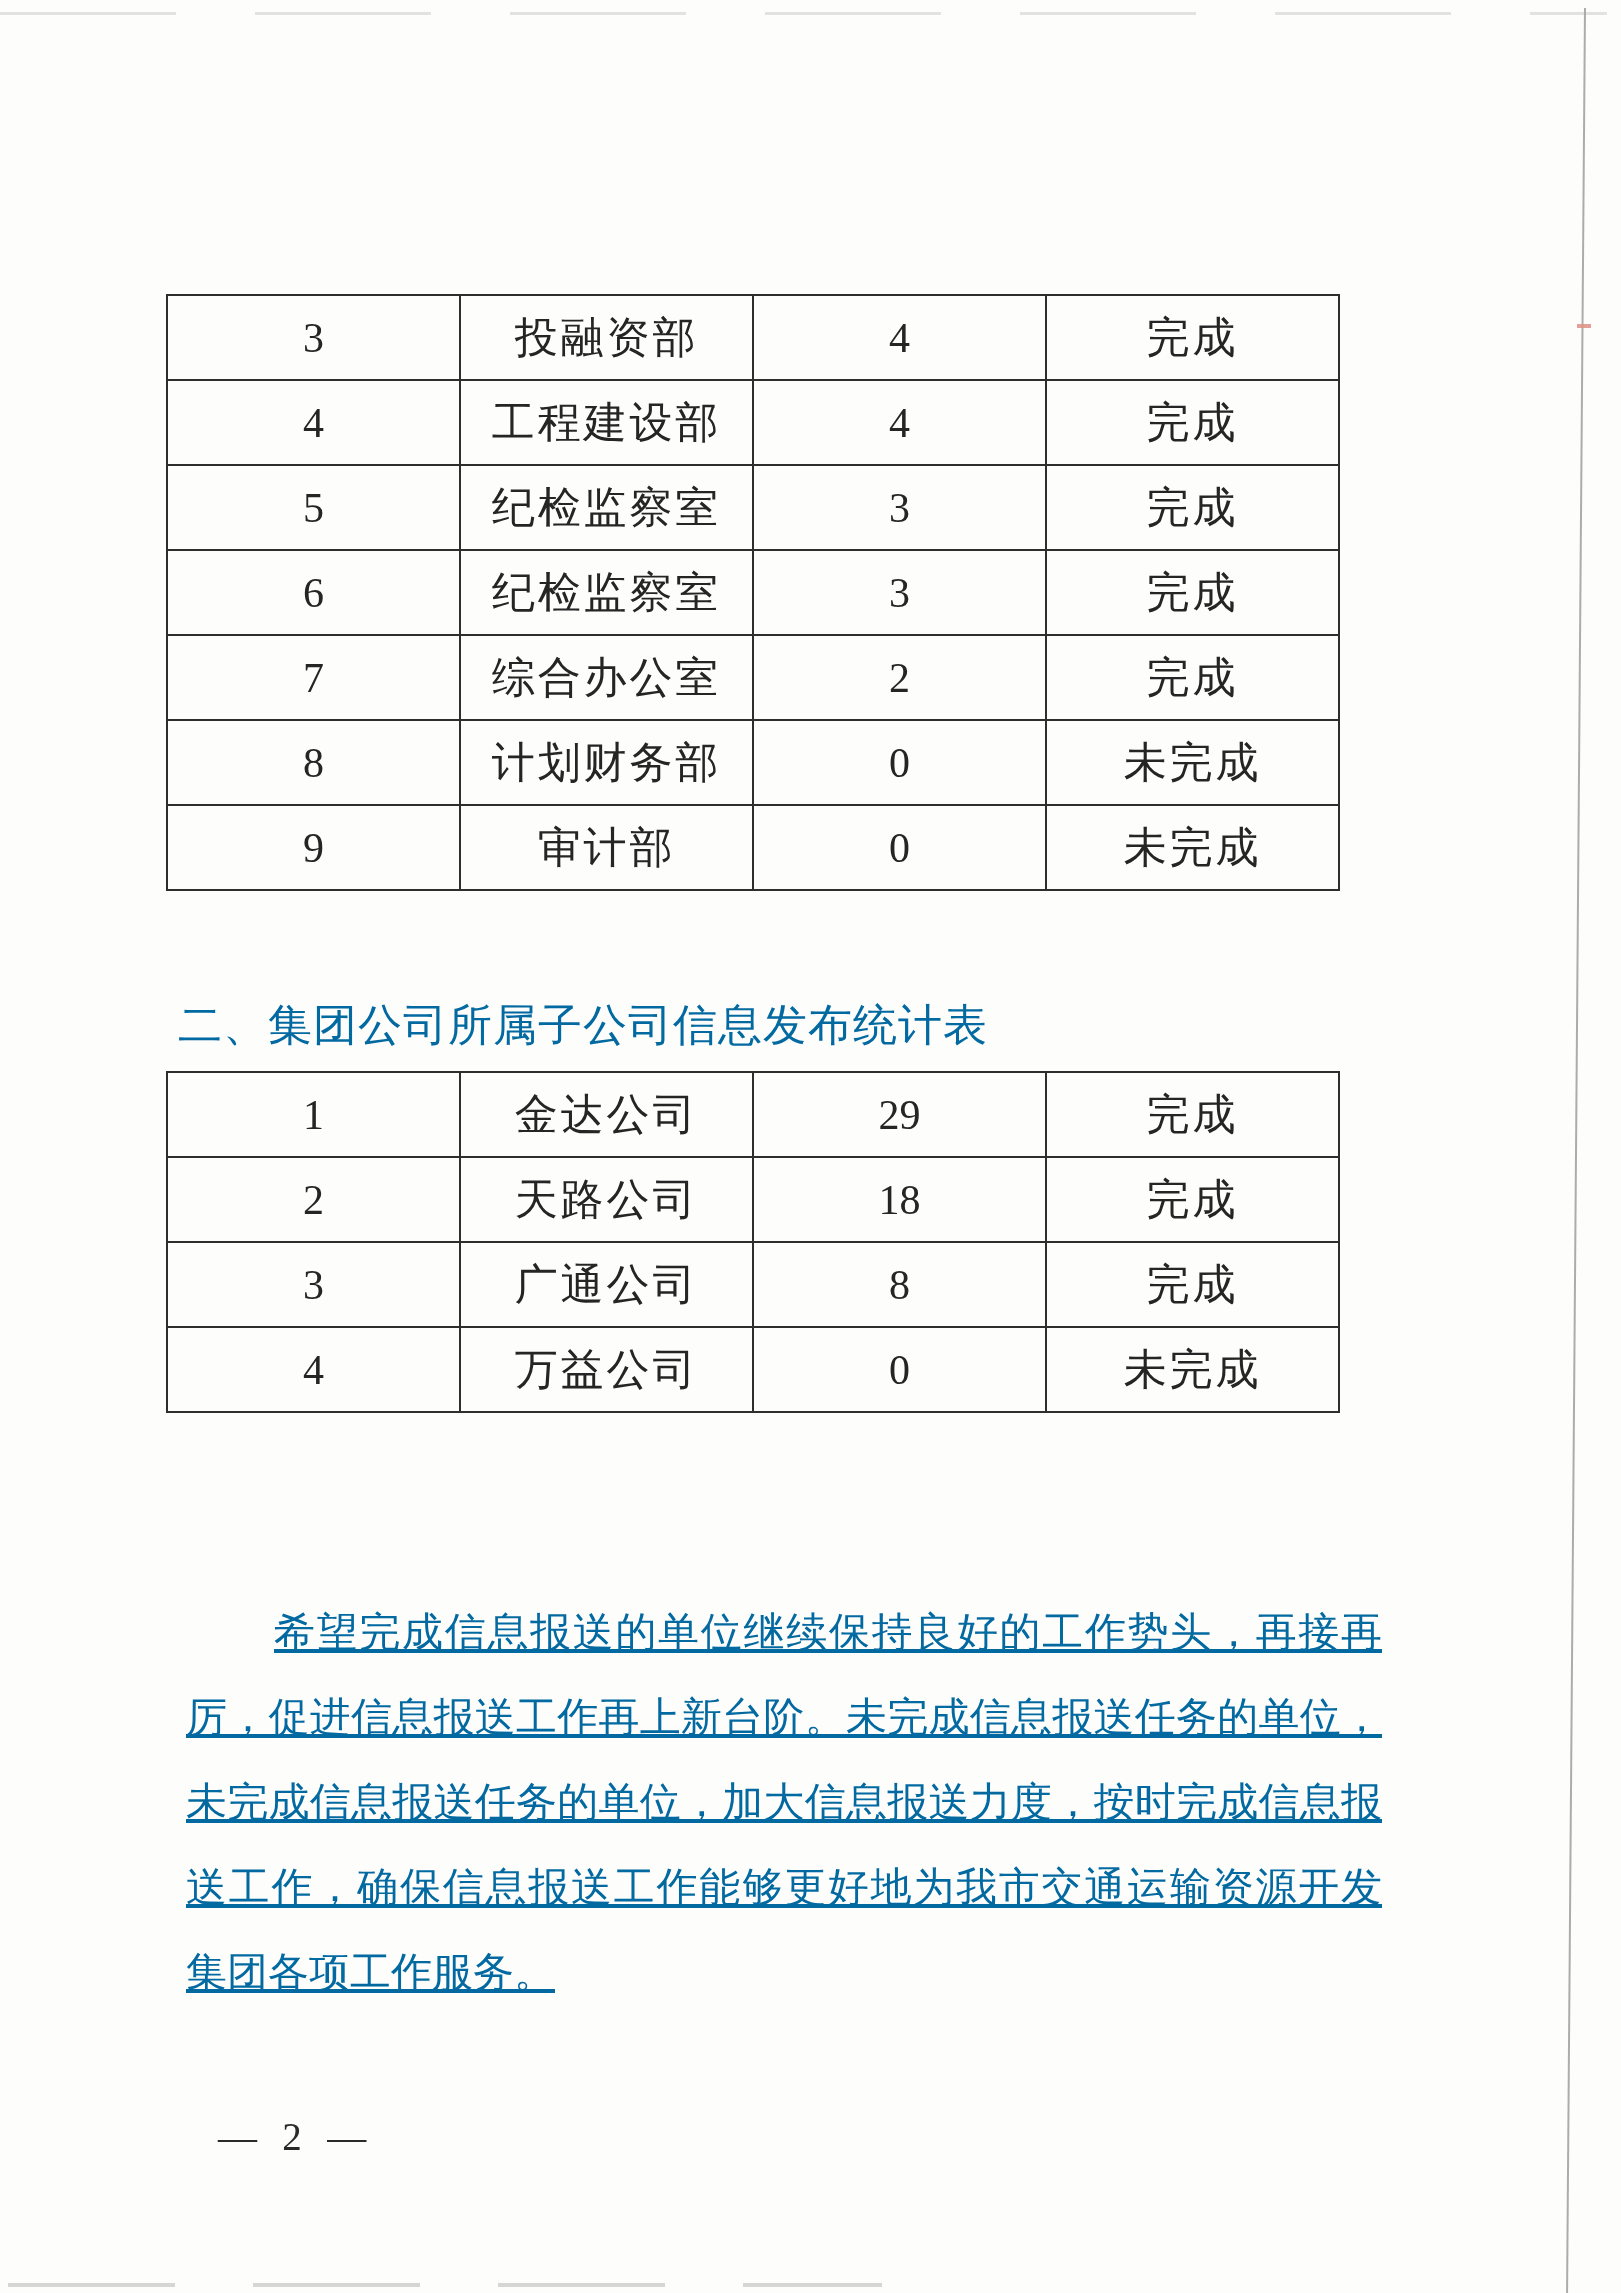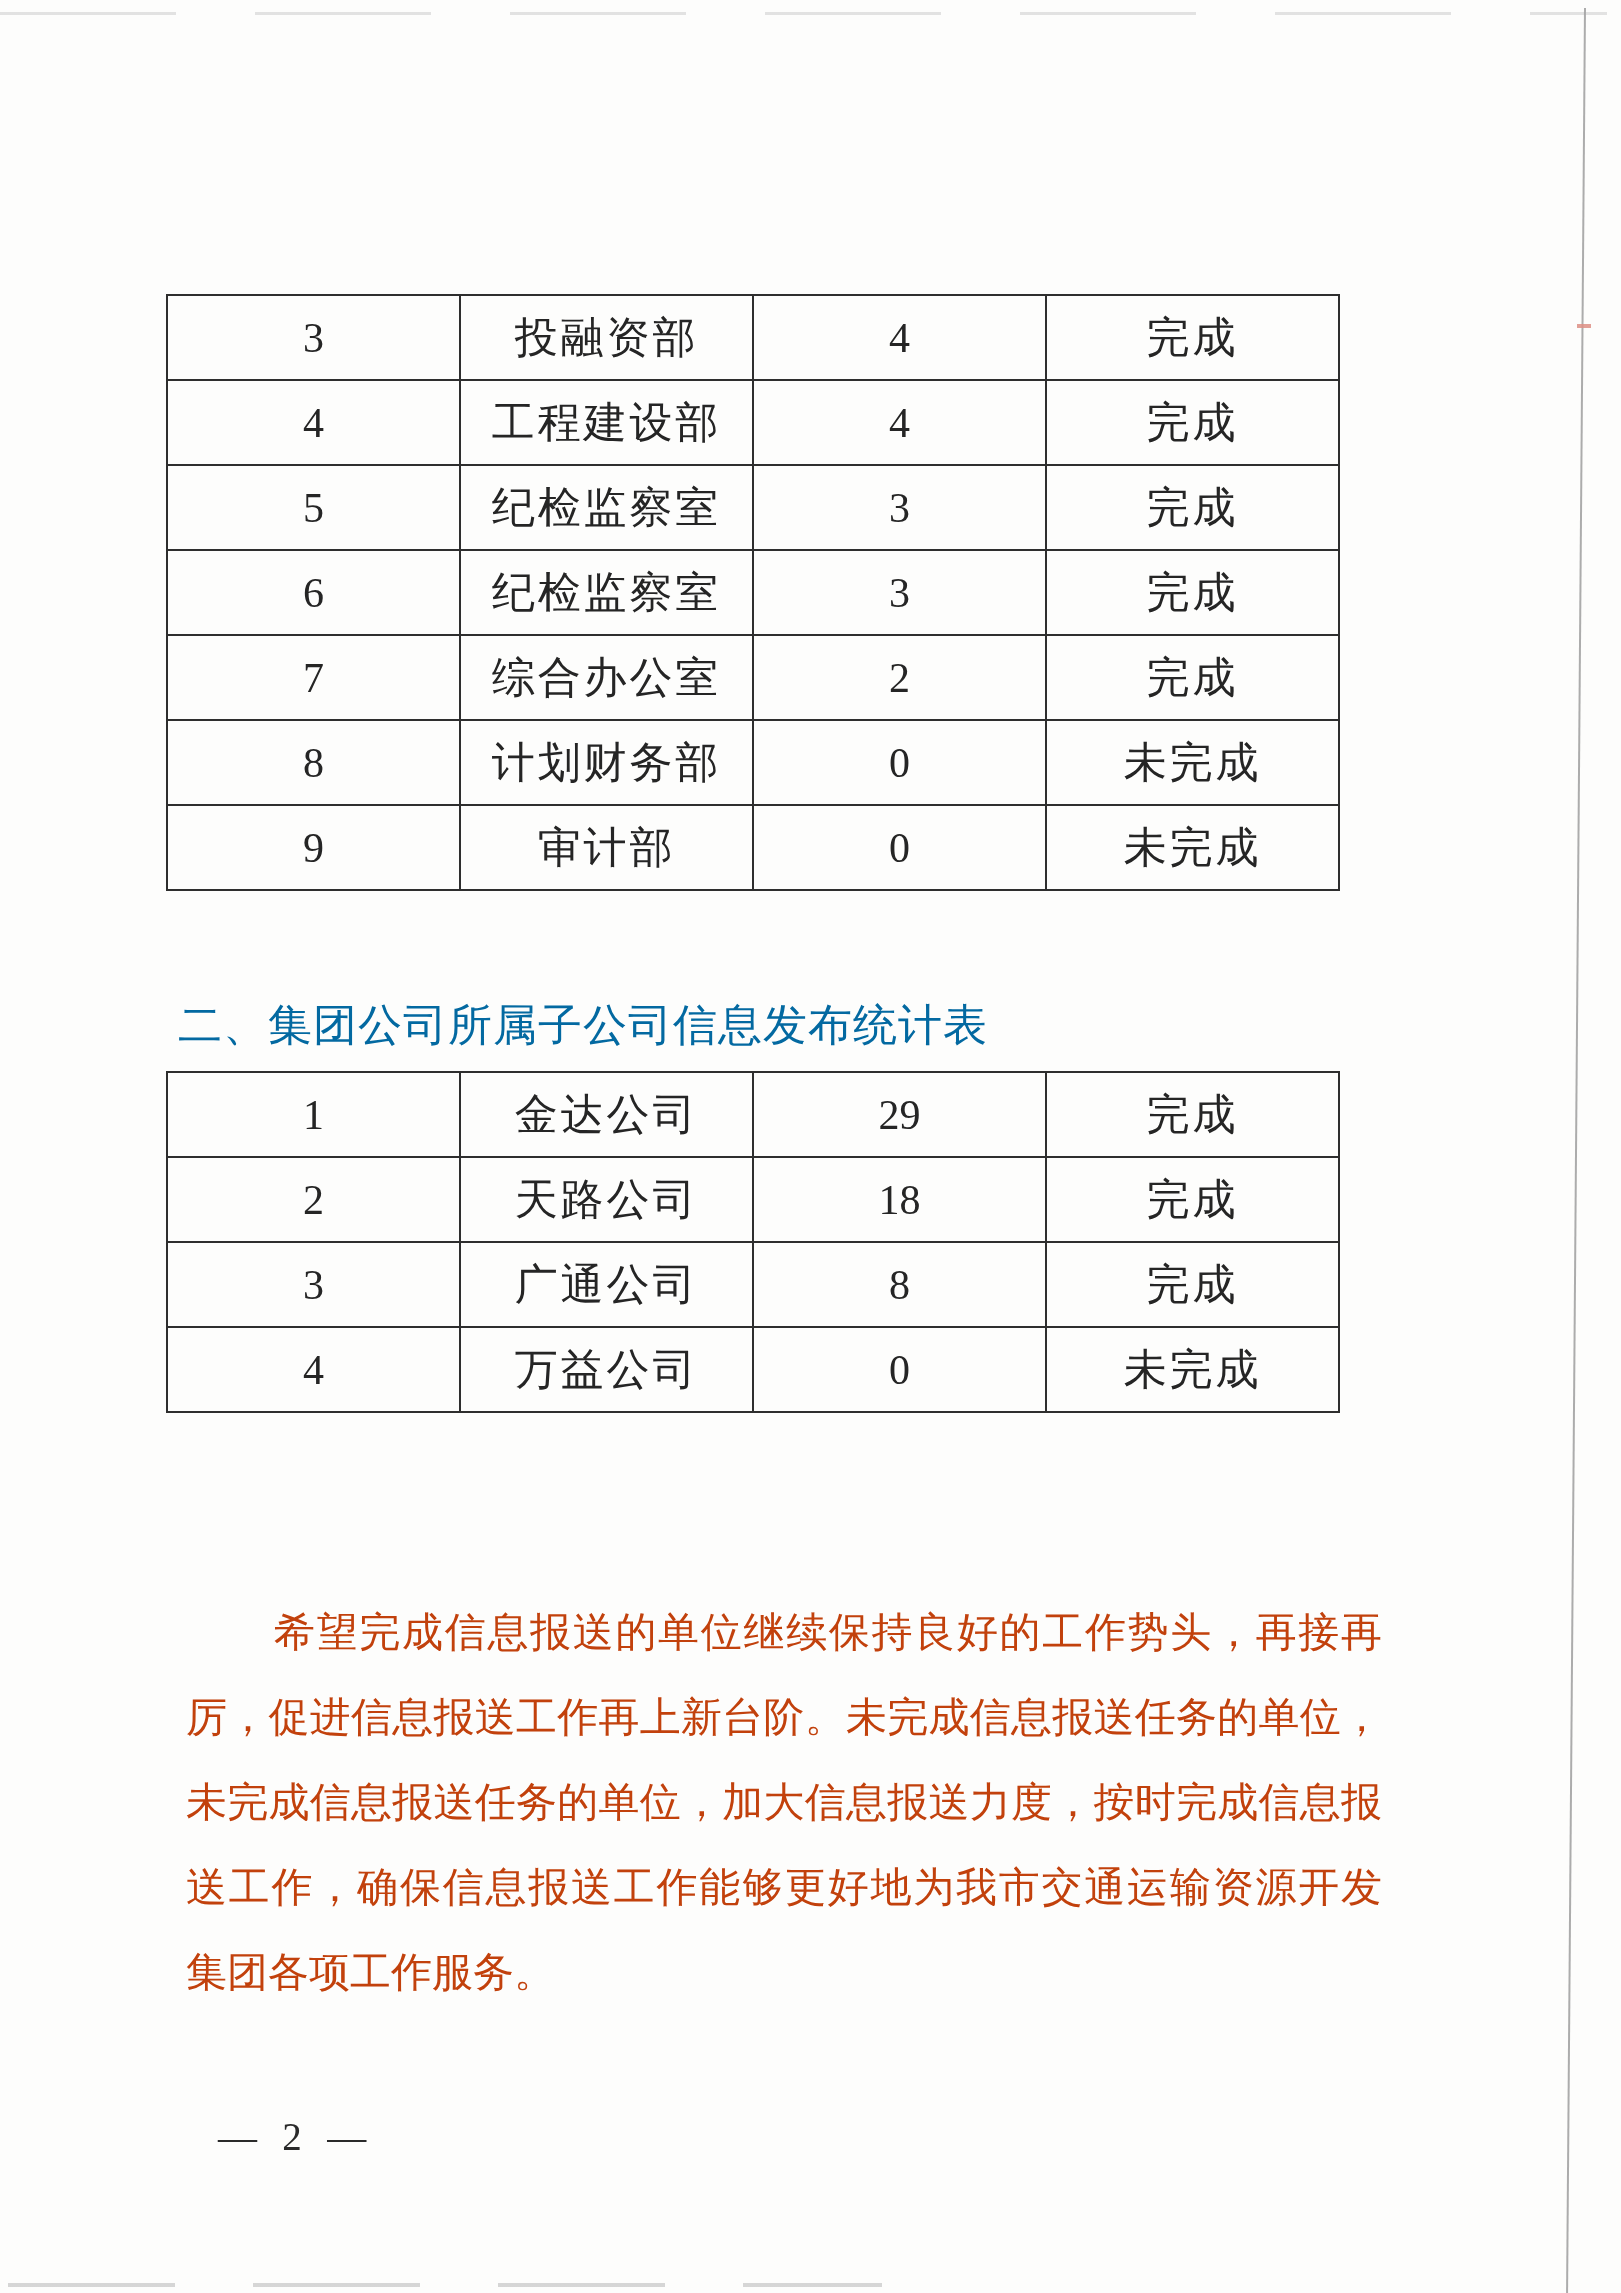--- a/index.html
+++ b/index.html
@@ -64,22 +64,23 @@
     font-size: 44px; letter-spacing: 1px; color: #0369a1;
     white-space: nowrap;
     margin-left: 8px;
   }
   
   .paragraph {
     position: absolute; left: 186px; top: 1590px; width: 1196px;
   }
   .pline {
     height: 85px; line-height: 85px;
-    font-size: 41px; color: #c2410c;
+    font-size: 41px; color: #0369a1;
     white-space: nowrap;
+    text-decoration: underline;
   }
   .pline.just { text-align: justify; text-align-last: justify; white-space: normal; overflow: hidden; }
   .pline.first { text-indent: 88px; }
   
   .page-number {
     position: absolute; left: 218px; top: 2114px;
     font-size: 39px; letter-spacing: 7.8px; color: #2a2a2a;
     white-space: nowrap;
   }
 </style>

